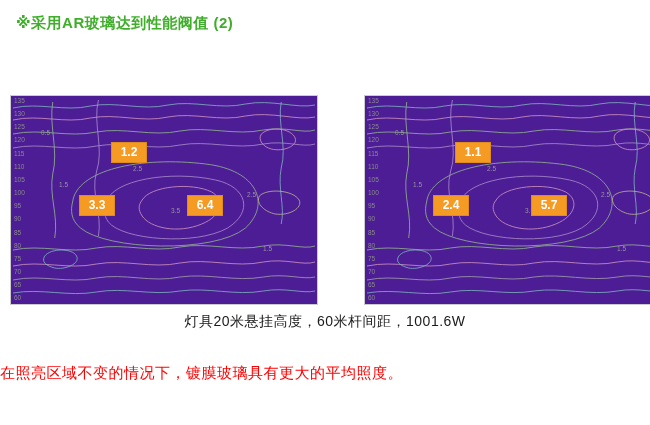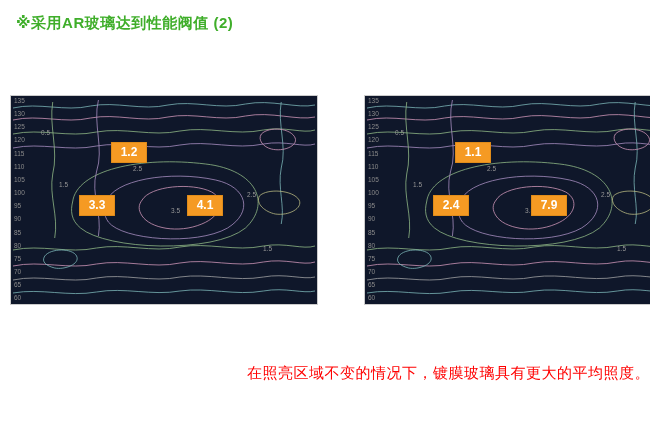--- a/index.html
+++ b/index.html
@@ -11,21 +11,21 @@
     position:absolute;left:16px;top:14px;
     font-size:15px;font-weight:bold;color:#3fae2a;letter-spacing:0.5px;
   }
   .subtitle{
     position:absolute;left:0;top:60px;width:100%;text-align:center;
     font-size:15px;color:#1a1a1a;letter-spacing:0.5px;
   }
   .plots{position:absolute;left:0;top:95px;width:650px;height:212px;}
   .plot{
     position:absolute;top:0;width:308px;height:210px;margin:0;
-    background:#0f172a;border:1px solid #cccccc;box-sizing:border-box;overflow:hidden;
+    background:#4c1d95;border:1px solid #cccccc;box-sizing:border-box;overflow:hidden;
   }
   .plot.left{left:10px;}
   .plot.right{left:332px;margin-left:32px;}
   .plot svg{position:absolute;left:0;top:0;width:100%;height:100%;}
   .yaxis{
     position:absolute;left:3px;top:2px;bottom:2px;width:14px;
     display:flex;flex-direction:column;justify-content:space-between;align-items:flex-start;
     z-index:2;
   }
   .yaxis .tick{font-size:6.5px;line-height:1;color:#8a8a8a;}
@@ -35,21 +35,21 @@
   .ann{
     position:absolute;z-index:3;width:36px;height:21px;line-height:21px;
     background:#f59a23;color:#ffffff;font-size:12px;font-weight:bold;text-align:center;
     border-radius:1px;box-shadow:0 0 0 1px #e08c1a inset;
   }
   .caption{
     position:absolute;left:0;top:313px;width:100%;text-align:center;
     font-size:14px;color:#1a1a1a;letter-spacing:0.5px;
   }
   .conclusion{
-    position:absolute;left:0;top:364px;width:100%;text-align:right;
+    position:absolute;left:0;top:364px;width:100%;text-align:left;
     font-size:15px;color:#ff0000;letter-spacing:0.5px;
   }
 </style>
 </head>
 <body>
 
 <div class="slide">
 
   <div class="title">※采用AR玻璃达到性能阀值 (2)</div>
 
@@ -100,21 +100,21 @@
 
       <span class="lvl" style="left:30px;top:34px">0.5</span>
       <span class="lvl" style="left:48px;top:86px">1.5</span>
       <span class="lvl" style="left:122px;top:70px">2.5</span>
       <span class="lvl" style="left:160px;top:112px">3.5</span>
       <span class="lvl" style="left:236px;top:96px">2.5</span>
       <span class="lvl" style="left:252px;top:150px">1.5</span>
 
       <div class="ann" style="left:100px;top:46px">1.2</div>
       <div class="ann" style="left:68px;top:99px">3.3</div>
-      <div class="ann" style="left:176px;top:99px">4.1</div>
+      <div class="ann" style="left:176px;top:99px">6.4</div>
     </figure>
 
     <figure class="plot right">
       <svg viewBox="0 0 308 208" preserveAspectRatio="none" aria-hidden="true">
         <use href="#contour-set"></use>
       </svg>
 
       <div class="yaxis">
           <span class="tick">135</span>
           <span class="tick">130</span>
@@ -136,21 +136,22 @@
 
       <span class="lvl" style="left:30px;top:34px">0.5</span>
       <span class="lvl" style="left:48px;top:86px">1.5</span>
       <span class="lvl" style="left:122px;top:70px">2.5</span>
       <span class="lvl" style="left:160px;top:112px">3.5</span>
       <span class="lvl" style="left:236px;top:96px">2.5</span>
       <span class="lvl" style="left:252px;top:150px">1.5</span>
 
       <div class="ann" style="left:90px;top:46px">1.1</div>
       <div class="ann" style="left:68px;top:99px">2.4</div>
-      <div class="ann" style="left:166px;top:99px">7.9</div>
+      <div class="ann" style="left:166px;top:99px">5.7</div>
     </figure>
 
   </div>
 
+  <div class="caption">灯具20米悬挂高度，60米杆间距，1001.6W</div>
 
   <div class="conclusion">在照亮区域不变的情况下，镀膜玻璃具有更大的平均照度。</div>
 
 </div>
 
 </body></html>

